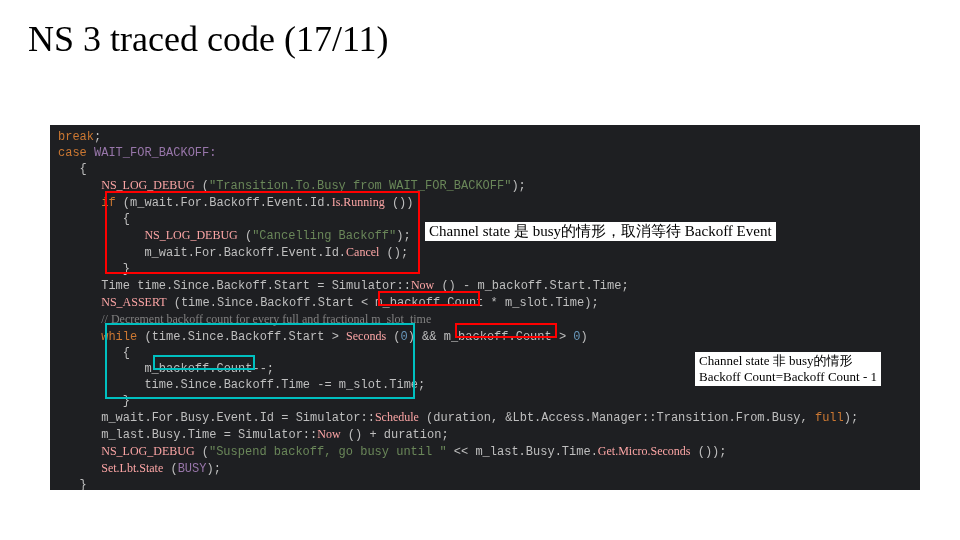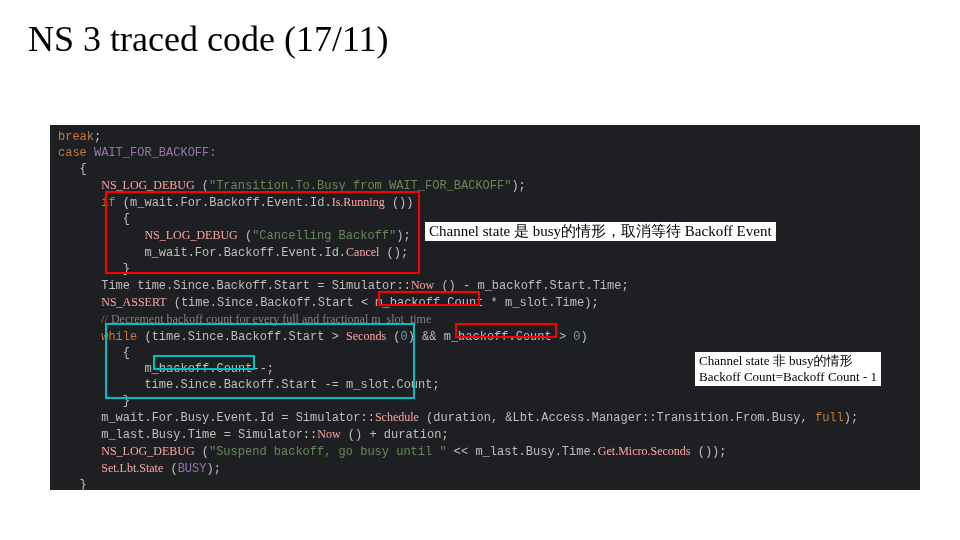--- a/index.html
+++ b/index.html
@@ -97,21 +97,21 @@
 <div class="ln"><span class="plain">         </span><span class="plain">{</span></div>
 <div class="ln"><span class="plain">            </span><span class="fn">NS_LOG_DEBUG</span><span class="plain"> (</span><span class="str">"Cancelling Backoff"</span><span class="plain">);</span></div>
 <div class="ln"><span class="plain">            </span><span class="plain">m_wait.For.Backoff.Event.Id.</span><span class="fn">Cancel</span><span class="plain"> ();</span></div>
 <div class="ln"><span class="plain">         </span><span class="plain">}</span></div>
 <div class="ln"><span class="plain">      </span><span class="plain">Time time.Since.Backoff.Start = Simulator::</span><span class="fn">Now</span><span class="plain"> () - m_backoff.Start.Time;</span></div>
 <div class="ln"><span class="plain">      </span><span class="fn">NS_ASSERT</span><span class="plain"> (time.Since.Backoff.Start &lt; </span><span class="plain">m_backoff.Count</span><span class="plain"> * m_slot.Time);</span></div>
 <div class="ln"><span class="plain">      </span><span class="comment">// Decrement backoff count for every full and fractional m_slot_time</span></div>
 <div class="ln"><span class="plain">      </span><span class="kw-while">while</span><span class="plain"> (time.Since.Backoff.Start &gt; </span><span class="fn">Seconds</span><span class="plain"> (</span><span class="num">0</span><span class="plain">) &amp;&amp; </span><span class="plain">m_backoff.Count</span><span class="plain"> &gt; </span><span class="num">0</span><span class="plain">)</span></div>
 <div class="ln"><span class="plain">         </span><span class="plain">{</span></div>
 <div class="ln"><span class="plain">            </span><span class="plain">m_backoff.Count</span><span class="plain">--;</span></div>
-<div class="ln"><span class="plain">            </span><span class="plain">time.Since.Backoff.Start -= m_slot.Count;</span></div>
+<div class="ln"><span class="plain">            </span><span class="plain">time.Since.Backoff.Time -= m_slot.Time;</span></div>
 <div class="ln"><span class="plain">         </span><span class="plain">}</span></div>
 <div class="ln"><span class="plain">      </span><span class="plain">m_wait.For.Busy.Event.Id = Simulator::</span><span class="fn">Schedule</span><span class="plain"> (duration, &amp;Lbt.Access.Manager::Transition.From.Busy, </span><span class="kw-this">full</span><span class="plain">);</span></div>
 <div class="ln"><span class="plain">      </span><span class="plain">m_last.Busy.Time = Simulator::</span><span class="fn">Now</span><span class="plain"> () + duration;</span></div>
 <div class="ln"><span class="plain">      </span><span class="fn">NS_LOG_DEBUG</span><span class="plain"> (</span><span class="str">"Suspend backoff, go busy until "</span><span class="plain"> &lt;&lt; m_last.Busy.Time.</span><span class="fn">Get.Micro.Seconds</span><span class="plain"> ());</span></div>
 <div class="ln"><span class="plain">      </span><span class="fn">Set.Lbt.State</span><span class="plain"> (</span><span class="const">BUSY</span><span class="plain">);</span></div>
 <div class="ln"><span class="plain">   </span><span class="plain">}</span></div>
 <div class="ln"><span class="plain">   </span><span class="kw-break">break</span><span class="plain">;</span></div>
 </div>
 
 <div class="box-red" style="left:105px; top:191px; width:315px; height:83px;"></div>

